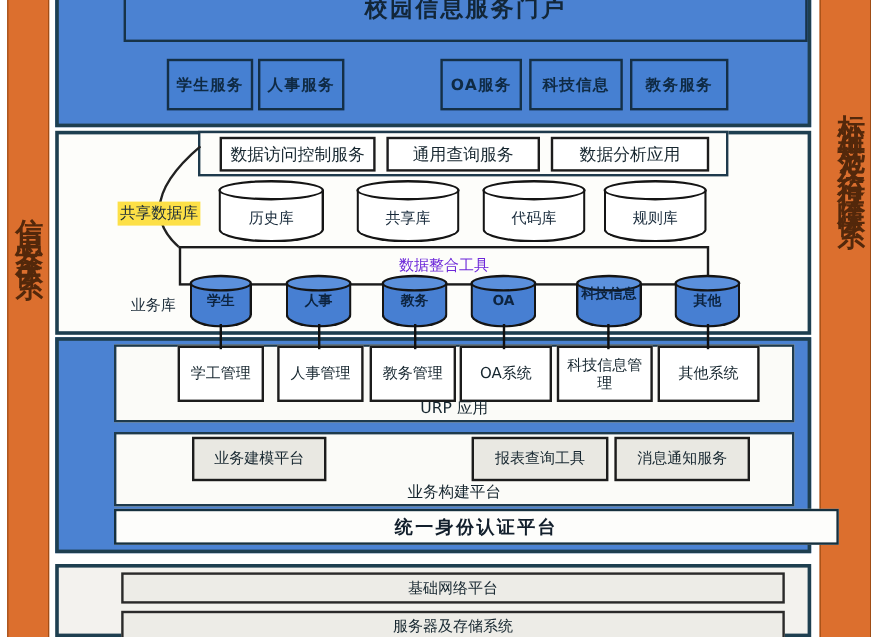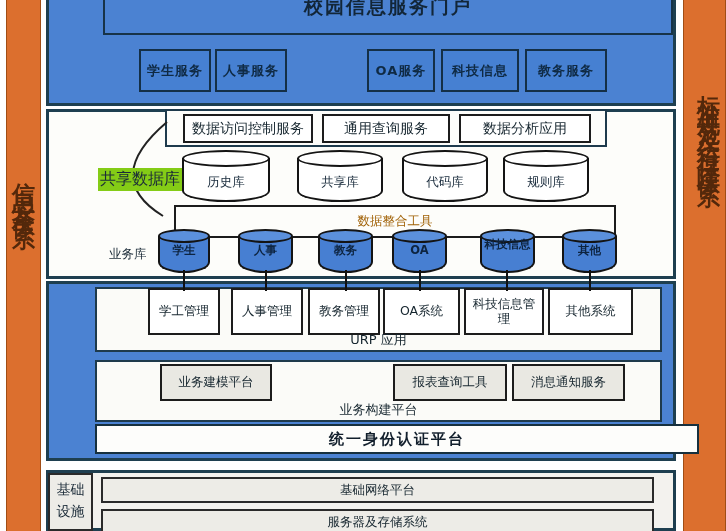--- a/index.html
+++ b/index.html
@@ -33,25 +33,25 @@
       display:flex;align-items:center;justify-content:center;
       font-size:13px;font-weight:bold;color:#0f2a44;letter-spacing:1px;}
 
   
   #sec-data{top:109px;height:170px;}
   #svc-container{position:absolute;left:116px;top:-3px;width:442px;height:38px;
       border:2px solid #1e3a4c;background:#fdfdfa;}
   .svc-box{position:absolute;top:3px;height:29px;background:#fff;border:2px solid #1c1c1c;
       display:flex;align-items:center;justify-content:center;font-size:14px;color:#16262f;}
   #brace-svg{position:absolute;left:0;top:0;width:200px;height:120px;}
-  #shared-db-label{position:absolute;left:49px;top:56px;background:#84cc16;padding:1px 2px;
-      font-size:16px;color:#1b2b38;z-index:2;}
-  #integration-bar{position:absolute;left:125px;top:93px;width:442px;height:33px;
+  #shared-db-label{position:absolute;left:49px;top:56px;background:#fde047;padding:1px 2px;
+      font-size:13px;color:#1b2b38;z-index:2;}
+  #integration-bar{position:absolute;left:100px;top:93px;width:442px;height:33px;
       background:#fdfdfa;border:2px solid #1c1c1c;display:flex;align-items:center;
-      justify-content:center;font-size:12.5px;color:#a16207;}
+      justify-content:center;font-size:12.5px;color:#6d28d9;}
   #biz-db-label{position:absolute;left:60px;top:134px;font-size:12.5px;color:#1b2b38;}
 
   
   .cyl{position:absolute;}
   .cyl .c-top{position:absolute;left:0;right:0;top:0;height:17px;border:2px solid #141414;
       border-radius:50%;background:#fff;z-index:1;}
   .cyl .c-body{position:absolute;left:0;right:0;top:8px;bottom:0;border:2px solid #141414;
       border-top:none;border-radius:0 0 50% 50%/0 0 11px 11px;background:#fff;}
   .cyl .c-lbl{position:absolute;left:0;right:0;top:24px;text-align:center;
       font-size:12.5px;color:#17293a;z-index:2;}
@@ -211,21 +211,17 @@
       <div class="tool-box" style="left:63px;width:112px;">业务建模平台</div>
       <div class="tool-box" style="left:296px;width:114px;">报表查询工具</div>
       <div class="tool-box" style="left:415px;width:113px;">消息通知服务</div>
       <span class="panel-label">业务构建平台</span>
     </div>
 
     <div id="auth-bar">统一身份认证平台</div>
   </div>
 
   <div class="sec" id="sec-infra">
-    <div id="infra-label-cell">
-      <span>基础</span>
-      <span>设施</span>
-    </div>
     <div class="infra-bar" id="infra-bar-1">基础网络平台</div>
     <div class="infra-bar" id="infra-bar-2">服务器及存储系统</div>
   </div>
 
 </div>
 
 </body></html>

